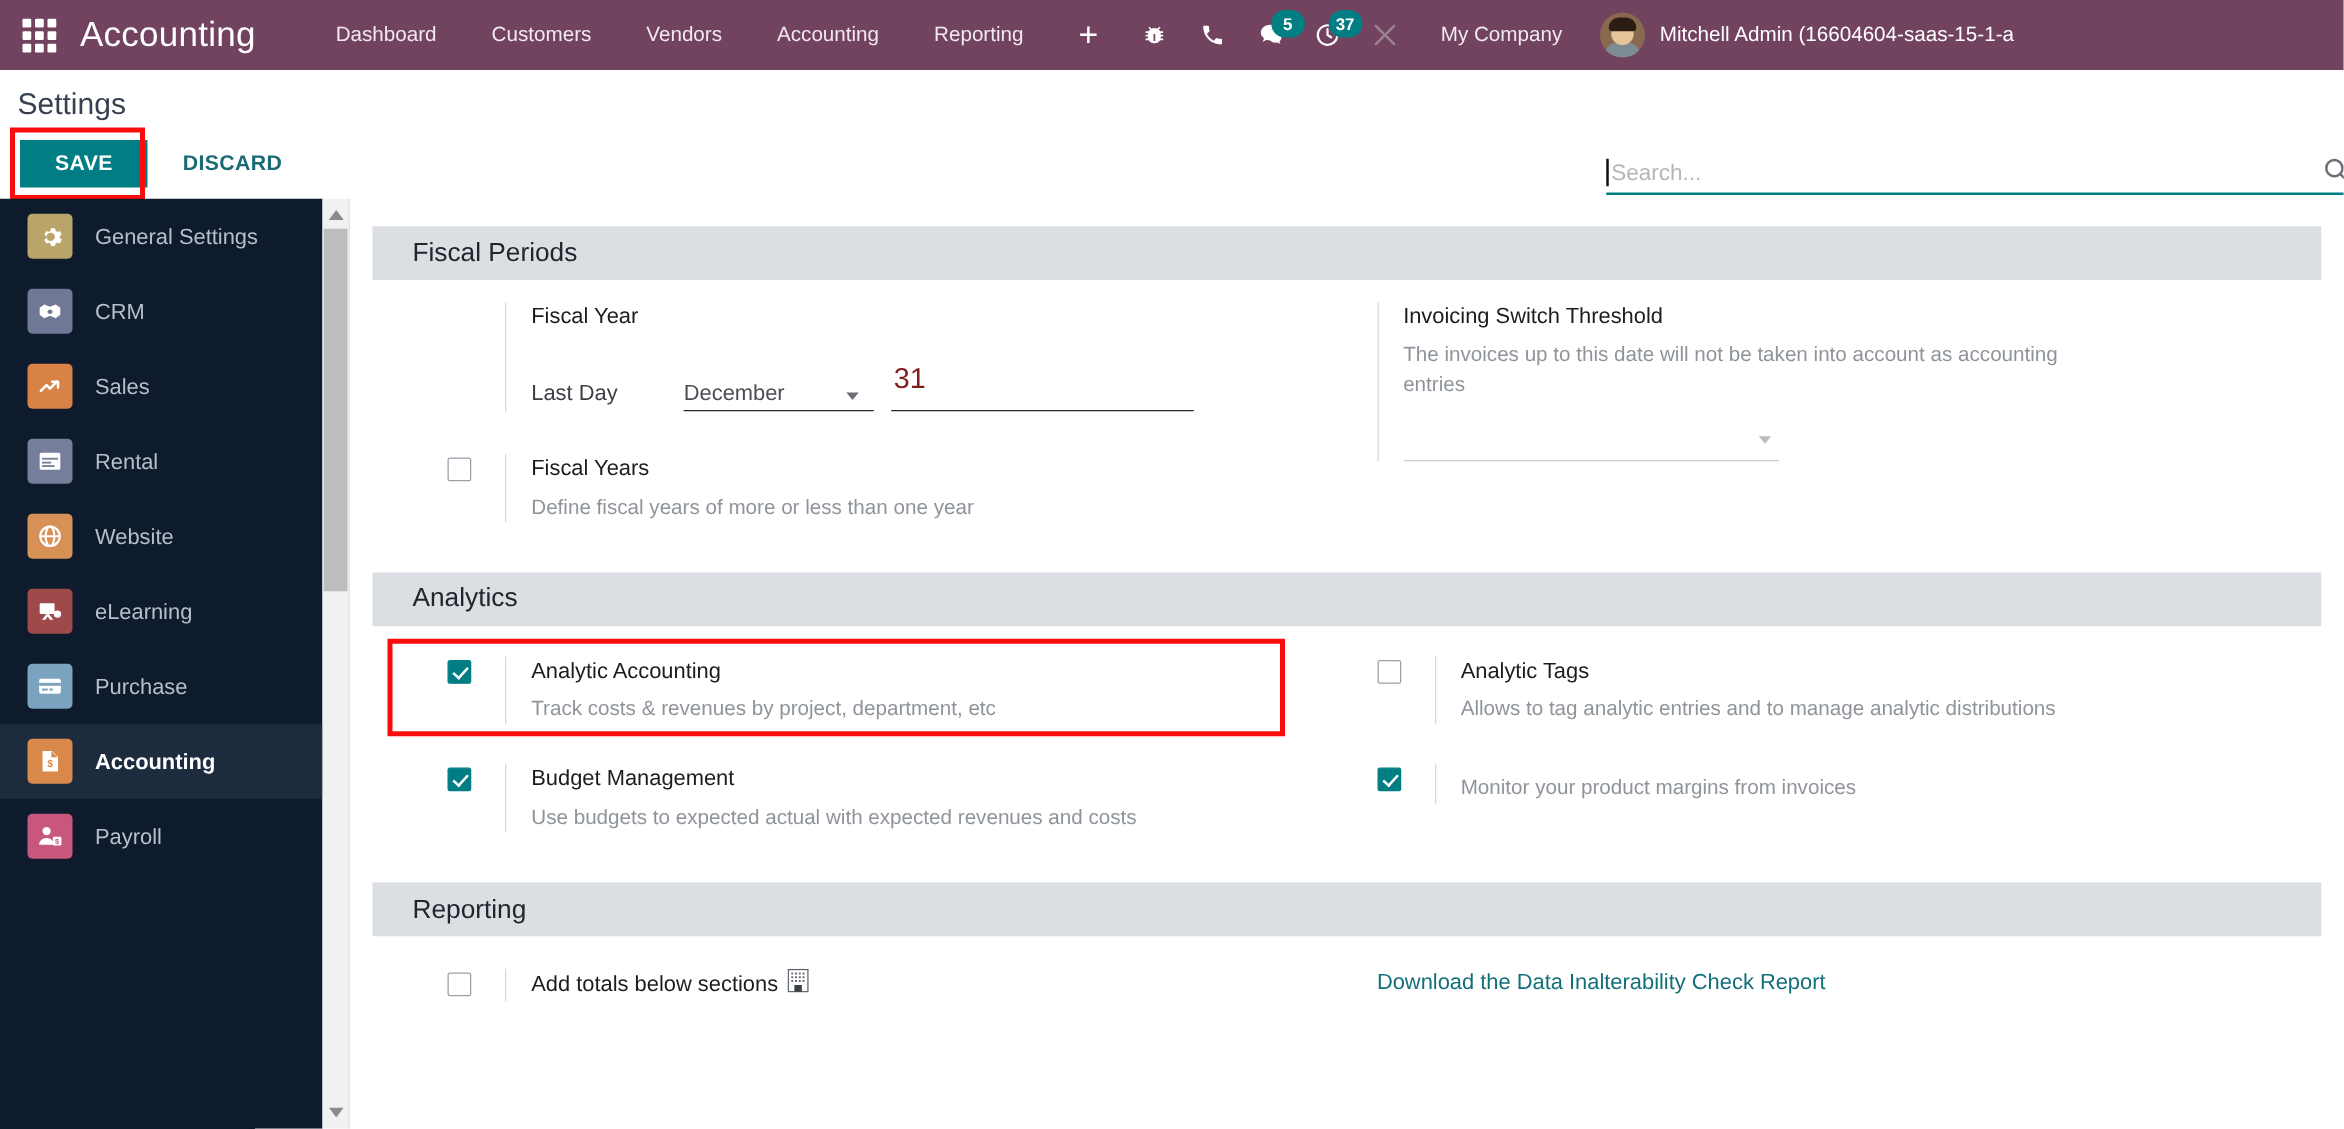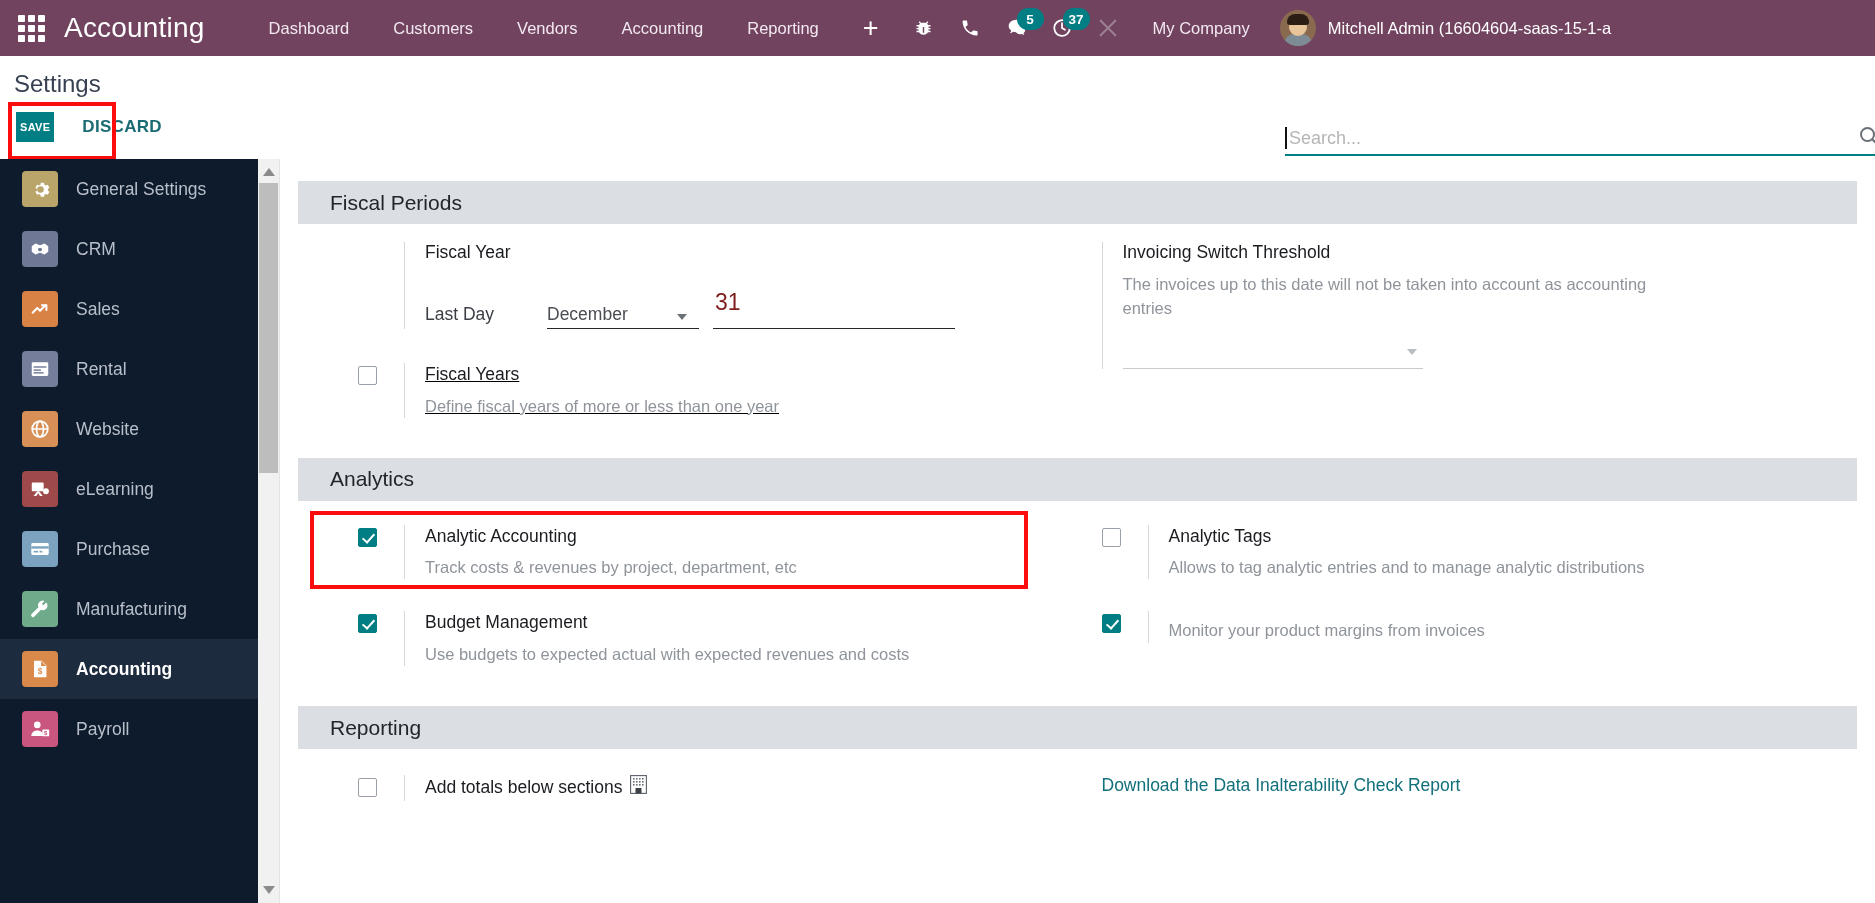--- a/index.html
+++ b/index.html
@@ -136,23 +136,23 @@
     position: absolute;
     left: 8px; top: 46px;
     border: 4px solid #fb0d0d;
     padding: 4px 6px 6px 6px;
     pointer-events: none;
   }
   .btn-save {
     background: #017e84;
     color: #ffffff;
     border: none;
-    font-size: 11px;
+    font-size: 17px;
     font-weight: 700;
-    padding: 9px 4px;
+    padding: 9px 28px;
     cursor: pointer;
     font-family: inherit;
     letter-spacing: .3px;
   }
   .btn-discard {
     background: transparent;
     border: none;
     color: #1a6b73;
     font-size: 17px;
     font-weight: 700;
@@ -565,28 +565,20 @@
             <rect x="2.5" y="5.5" width="19" height="13" rx="1.6"></rect>
             <rect x="2.5" y="9" width="19" height="2.6" fill="#7ba3c0"></rect>
             <rect x="5" y="14" width="5" height="1.8" fill="#7ba3c0"></rect>
             <rect x="11.5" y="14" width="3" height="1.8" fill="#7ba3c0"></rect>
           </svg>
       </span>
       <span class="side-label">Purchase</span>
     </div>
 
 
-    <div class="side-item">
-      <span class="side-icon" style="background:#6fab8b">
-        <svg width="22" height="22" viewBox="0 0 24 24" fill="#ffffff">
-            <path d="M20 6.6a5.2 5.2 0 0 1-6.9 6.3L5.9 20.1a2 2 0 1 1-2.8-2.8l7.2-7.2A5.2 5.2 0 0 1 17 3.2l-3 3 1.8 1.8 3-3c.5.4.9 1 1.2 1.6z"></path>
-          </svg>
-      </span>
-      <span class="side-label">Manufacturing</span>
-    </div>
 
     <div class="side-item active">
       <span class="side-icon" style="background:#d98a4a">
         <svg width="22" height="22" viewBox="0 0 24 24" fill="#ffffff">
             <path d="M5.5 3h8.2L19 8.3V21H5.5V3z"></path>
             <path d="M13.2 3.3V8.6H18.6" fill="#d98a4a"></path>
             <text x="12" y="17" font-size="9" font-family="Liberation Sans, sans-serif" fill="#d98a4a" text-anchor="middle" font-weight="bold">$</text>
           </svg>
       </span>
       <span class="side-label">Accounting</span>
@@ -631,21 +623,21 @@
             <div class="fy-line">
               <div class="fy-label">Last Day</div>
               <div class="fy-select-wrap">
                 <select class="fy-select" id="month-select"><option value="January">January</option><option value="February">February</option><option value="March">March</option><option value="April">April</option><option value="May">May</option><option value="June">June</option><option value="July">July</option><option value="August">August</option><option value="September">September</option><option value="October">October</option><option value="November">November</option><option value="December" selected="">December</option></select>
                 <span class="fy-caret"></span>
               </div>
               <input class="fy-day" value="31" style="">
             </div>
           </div>
 
-          <div class="setting-row" style="margin-top:34px;text-decoration:underline;">
+          <div class="setting-row" style="margin-top:34px;">
             <div class="cb-cell">
               <span class="checkbox"></span>
             </div>
             <div class="setting-text">
               <div class="setting-title">Fiscal Years</div>
               <div class="setting-desc">Define fiscal years of more or less than one year</div>
             </div>
           </div>
         </div>
 

